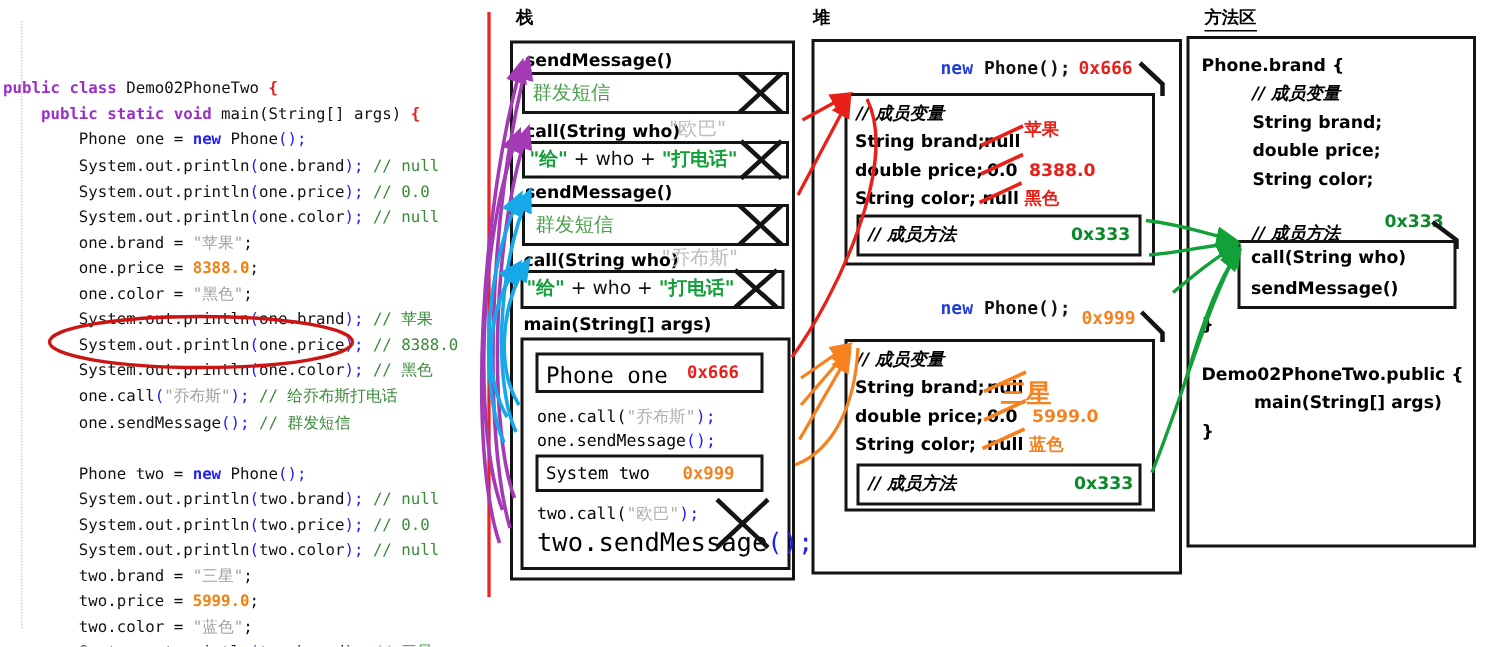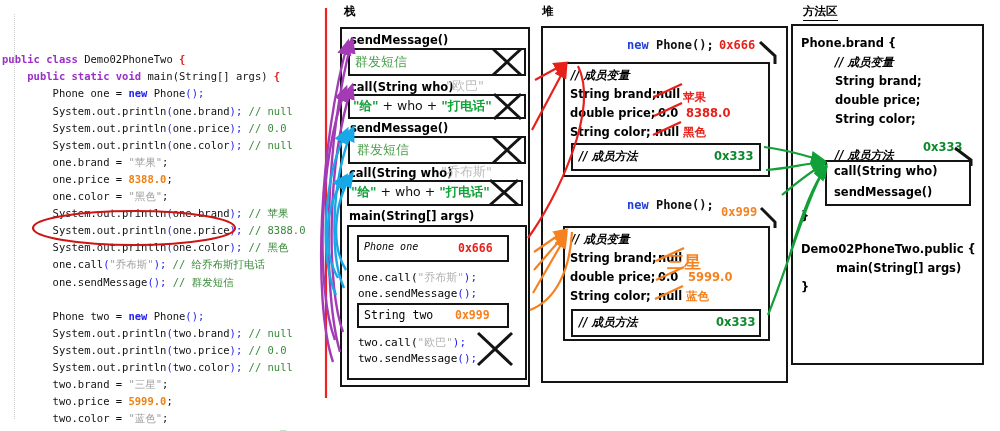--- a/index.html
+++ b/index.html
@@ -87,44 +87,44 @@
   <div class="txt" style="left:441px;top:163px;font-size:13px;color:#bdbdbd;">"乔布斯"</div>
   <div class="box thin" style="left:347px;top:180px;width:176px;height:26px;"></div>
   <div class="txt b" style="left:351px;top:184px;font-size:12.5px;">
     <span class="c-green">"给"</span><span class="c-black" style="font-weight:normal"> + </span><span class="c-black" style="font-weight:normal">who</span><span class="c-black" style="font-weight:normal"> + </span><span class="c-green">"打电话"</span>
   </div>
 
   <div class="txt b" style="left:349px;top:209px;font-size:11.5px;">main(String[] args)</div>
   <div class="box" style="left:347px;top:225px;width:180px;height:155px;"></div>
 
   <div class="box thin" style="left:357px;top:235px;width:152px;height:27px;"></div>
-  <div class="txt mono" style="left:364px;top:241px;font-size:10px;font-style:italic;">Phone one</div>
+  <div class="txt mono" style="left:364px;top:241px;font-size:15px;">Phone one</div>
   <div class="txt mono b c-red" style="left:458px;top:241px;font-size:11.5px;">0x666</div>
 
   <div class="txt mono" style="left:358px;top:270px;font-size:11px;">one.call(<span class="c-gray">"乔布斯"</span><span class="par" style="color:#2222ee">);</span></div>
   <div class="txt mono" style="left:358px;top:287px;font-size:11px;">one.sendMessage<span style="color:#2222ee">();</span></div>
 
   <div class="box thin" style="left:357px;top:303px;width:152px;height:25px;"></div>
-  <div class="txt mono" style="left:364px;top:308px;font-size:11.5px;">String two</div>
+  <div class="txt mono" style="left:364px;top:308px;font-size:11.5px;">System two</div>
   <div class="txt mono b c-orange" style="left:455px;top:308px;font-size:11.5px;">0x999</div>
 
   <div class="txt mono" style="left:358px;top:335px;font-size:11px;">two.call(<span class="c-gray">"欧巴"</span><span style="color:#2222ee">);</span></div>
-  <div class="txt mono" style="left:358px;top:352px;font-size:11px;">two.sendMessage<span style="color:#2222ee">();</span></div>
+  <div class="txt mono" style="left:358px;top:352px;font-size:17px;">two.sendMessage<span style="color:#2222ee">();</span></div>
 
   <div class="box" style="left:541px;top:26px;width:247px;height:357px;"></div>
 
   <div class="txt mono b" style="left:627px;top:38px;font-size:12px;"><span class="c-blue">new</span> <span style="color:#111">Phone();</span></div>
   <div class="txt mono b c-red" style="left:719px;top:38px;font-size:12px;">0x666</div>
 
   <div class="box" style="left:563px;top:62px;width:207px;height:115px;"></div>
   <div class="txt b i" style="left:571px;top:68px;font-size:11.5px;">// 成员变量</div>
 
   <div class="txt b" style="left:570px;top:87px;font-size:11.5px;">String brand;</div>
   <div class="txt b strike-0" style="left:656px;top:87px;font-size:11.5px;">null</div>
-  <div class="txt b c-red" style="left:683px;top:90px;font-size:11.5px;">苹果</div>
+  <div class="txt b c-red" style="left:683px;top:79px;font-size:11.5px;">苹果</div>
 
   <div class="txt b" style="left:570px;top:106px;font-size:11.5px;">double price;</div>
   <div class="txt b" style="left:658px;top:106px;font-size:11.5px;">0.0</div>
   <div class="txt b c-red" style="left:686px;top:106px;font-size:11.5px;">8388.0</div>
 
   <div class="txt b" style="left:570px;top:125px;font-size:11.5px;">String color;</div>
   <div class="txt b" style="left:655px;top:125px;font-size:11.5px;">null</div>
   <div class="txt b c-red" style="left:683px;top:125px;font-size:11.5px;">黑色</div>
 
   <div class="box thin" style="left:571px;top:143px;width:190px;height:28px;"></div>

